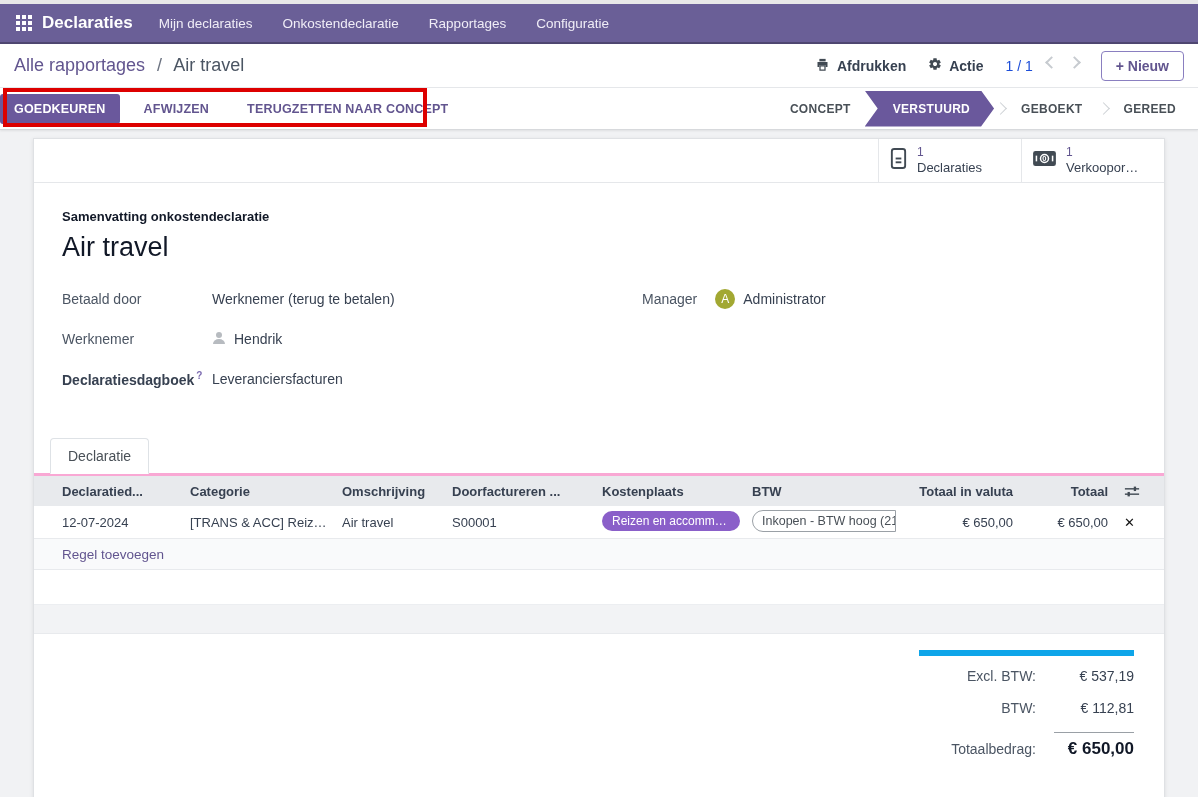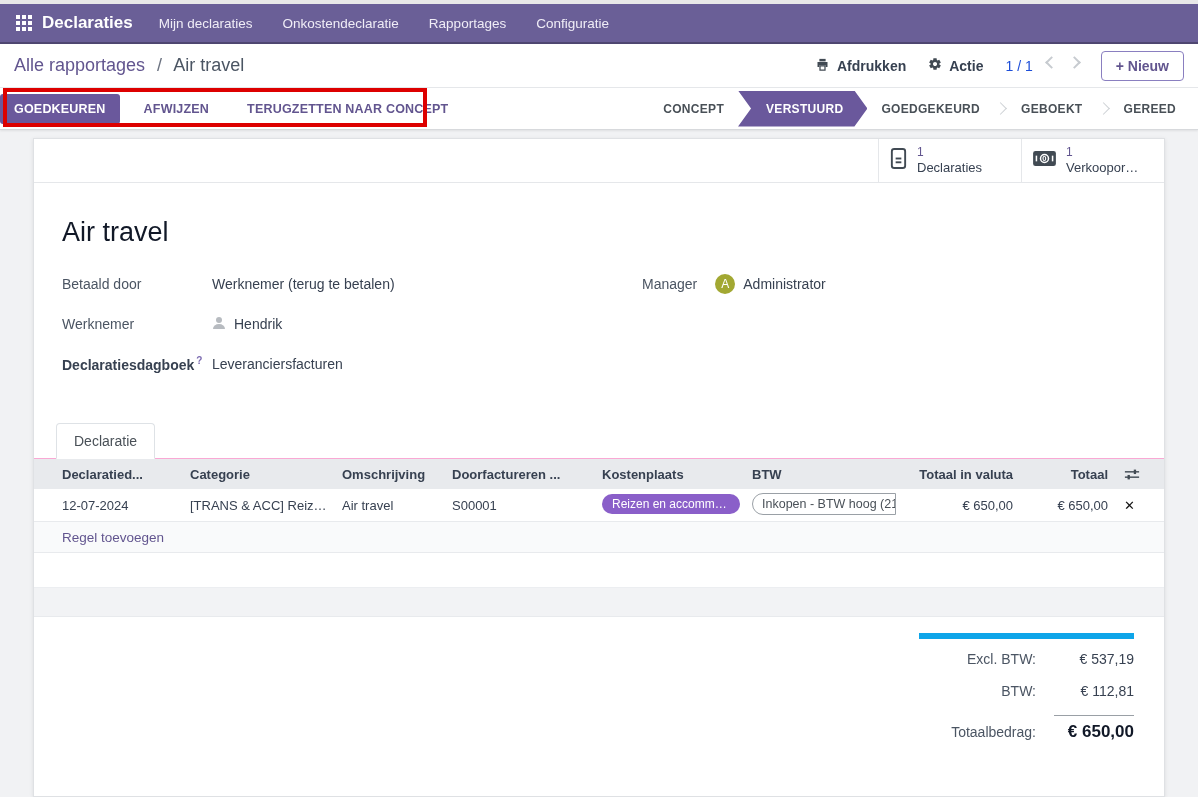--- a/index.html
+++ b/index.html
@@ -75,21 +75,21 @@
   .col-right{padding-left:28px;}
   .frow{display:flex;align-items:center;margin-bottom:20px;min-height:20px;}
   .flabel{width:150px;font-size:14px;color:var(--label);}
   .flabel.bold{font-weight:bold;color:#374151;}
   .fvalue{font-size:14px;color:var(--text);display:flex;align-items:center;gap:8px;}
   .help-sup{font-size:10px;color:#7b6ab0;vertical-align:super;margin-left:2px;cursor:pointer;}
   .avatar{width:20px;height:20px;border-radius:50%;background:var(--avatar-green);color:#fff;font-size:12px;display:inline-flex;align-items:center;justify-content:center;}
   .mlabel{font-size:14px;color:var(--label);margin-right:18px;}
 
   
-  .tabs{margin-top:28px;border-bottom:1px solid #f9a8d4;padding-left:22px;}
+  .tabs{margin-top:28px;border-bottom:3px solid #f9a8d4;padding-left:16px;}
   .tab{display:inline-block;background:#fff;border:1px solid #dee2e6;border-bottom:1px solid #fff;border-radius:4px 4px 0 0;
        padding:9px 17px;font-size:14px;color:#495057;position:relative;bottom:-1px;cursor:pointer;}
 
   
   .tbl{width:100%;font-size:13px;}
   .trow{display:flex;align-items:center;}
   .thead{background:#e8eaed;font-weight:bold;color:#374151;height:30px;}
   .tbody-row{height:33px;border-bottom:1px solid #e8eaed;background:#fff;}
   .c{padding:0 6px;white-space:nowrap;overflow:hidden;text-overflow:ellipsis;}
   .c1{width:150px;padding-left:28px;}
@@ -186,21 +186,20 @@
     </div>
     <div class="cp-row2">
       <div class="status-buttons">
         <button class="sb primary">GOEDKEUREN</button>
         <button class="sb">AFWIJZEN</button>
         <button class="sb">TERUGZETTEN NAAR CONCEPT</button>
       </div>
       <div class="statusbar">
         <span class="step">CONCEPT</span>
         <span class="step active">VERSTUURD</span>
-        <span class="step">GOEDGEKEURD</span>
         <span class="step-sep"></span>
         <span class="step">GEBOEKT</span>
         <span class="step-sep"></span>
         <span class="step">GEREED</span>
       </div>
     </div>
   </div>
 
   <div class="annotation-box"></div>
 
@@ -232,20 +231,21 @@
             </svg>
           </span>
           <span class="smart-texts">
             <span class="smart-count">1</span>
             <span class="smart-label">Verkoopor…</span>
           </span>
         </div>
       </div>
 
       <div class="form-pad">
+        <div class="summary-label">Samenvatting onkostendeclaratie</div>
         <h1 class="sheet-title">Air travel</h1>
 
         <div class="fields">
           <div class="col-left">
             <div class="frow">
               <span class="flabel">Betaald door</span>
               <span class="fvalue">
                 <span>Werknemer (terug te betalen)</span>
               </span>
             </div>

